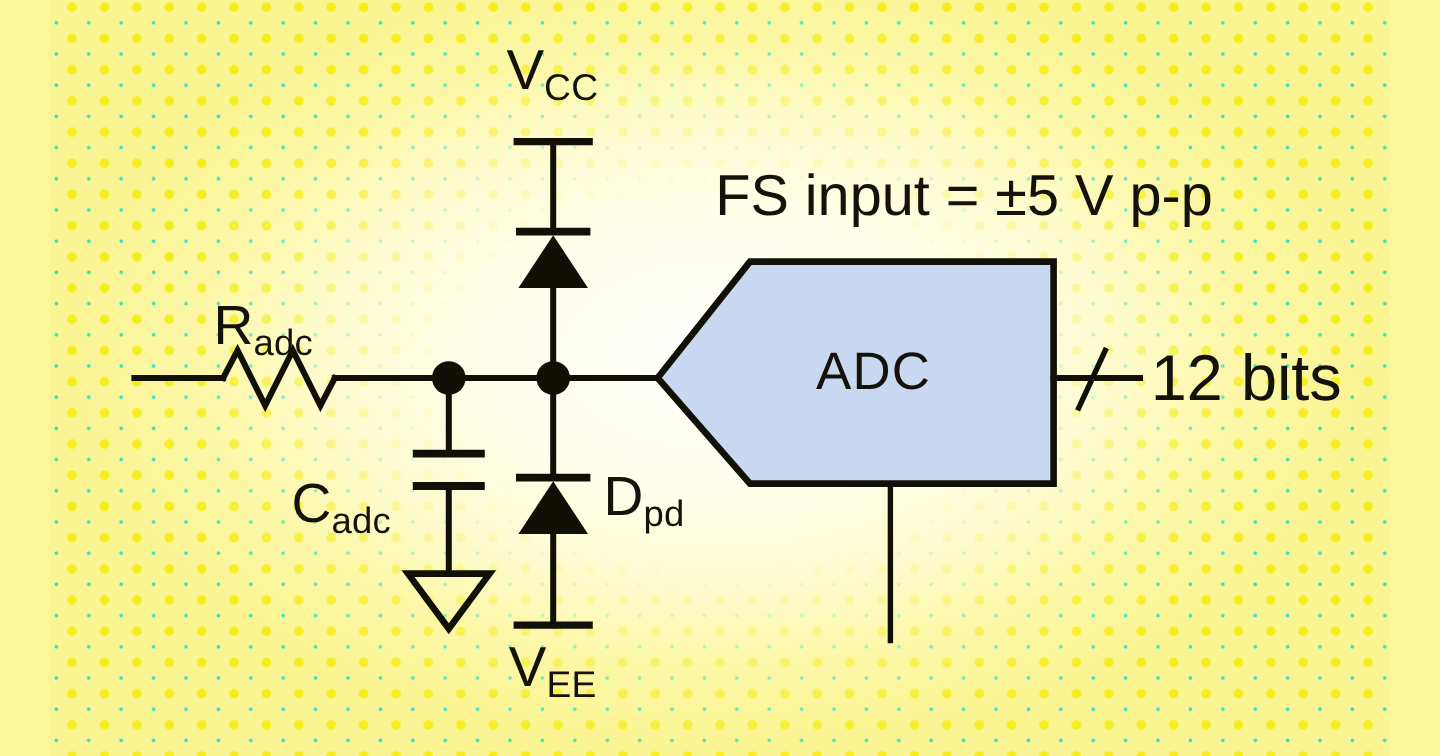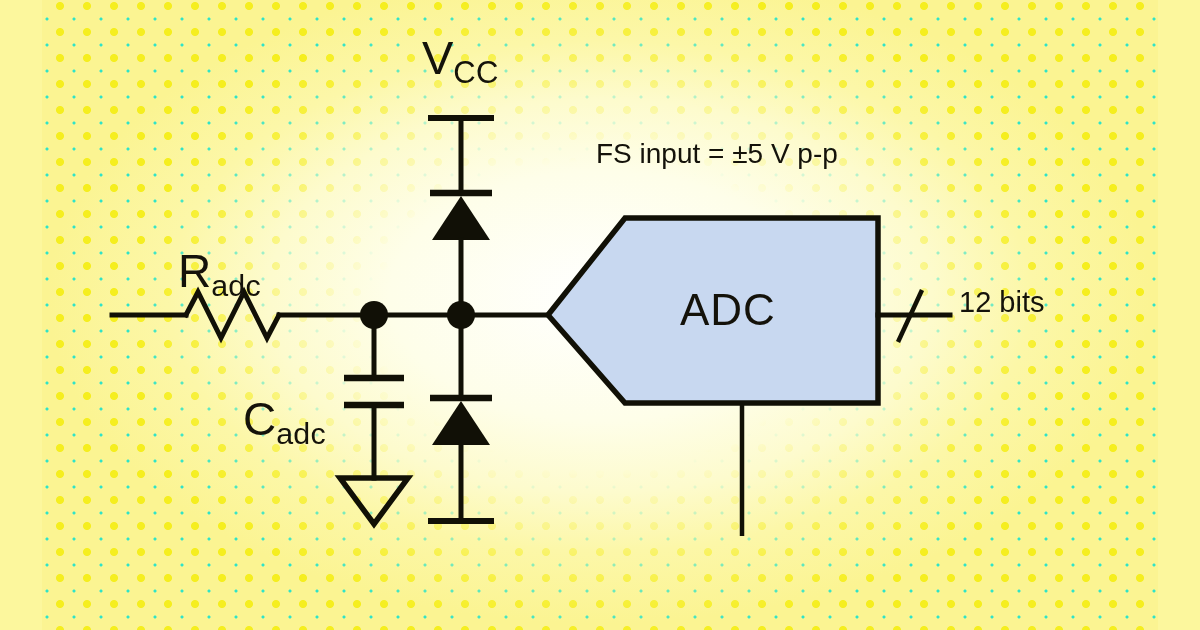--- a/index.html
+++ b/index.html
@@ -113,23 +113,23 @@
     position: relative;
     top: 0.30em;
     letter-spacing: 0.2px;
   }
   #lbl-vcc   { left: 422px; top: 34px;  font-size: 47px; }
   #lbl-vee   { left: 424px; top: 532px; font-size: 47px; }
   #lbl-dpu   { left: 497px; top: 181px; font-size: 46px; }
   #lbl-dpd   { left: 503px; top: 390px; font-size: 46px; }
   #lbl-radc  { left: 178px; top: 248px; font-size: 46px; }
   #lbl-cadc  { left: 243px; top: 396px; font-size: 46px; }
-  #lbl-fs    { left: 596px; top: 140px; font-size: 28px; }
+  #lbl-fs    { left: 596px; top: 140px; font-size: 48px; }
   #lbl-adc   { left: 680px; top: 288px; font-size: 44px; letter-spacing: 1px; }
-  #lbl-bits  { left: 959px; top: 288px; font-size: 29px; }
+  #lbl-bits  { left: 959px; top: 288px; font-size: 54px; }
   #lbl-clock { left: 686px; top: 546px; font-size: 42px; }
 </style>
 </head>
 <body>
 
 <div id="stage">
 
   <div class="bg-base"></div>
   <div class="bg-halftone"></div>
   <div class="bg-edge-left"></div>
@@ -176,22 +176,24 @@
     <path class="adc-body" d="M 548 315 L 625 218 L 878 218 L 878 403 L 625 403 Z"></path>
 
     <path class="wire" d="M 878 315 L 950 315"></path>
     <path class="wire-thin" d="M 922 290 L 898 342"></path>
 
     <path class="wire-thin" d="M 742 403 L 742 536"></path>
   </svg>
 
   <div class="lbl" id="lbl-vcc"><span>V</span><sub>CC</sub></div>
 
-
-
+  <div class="lbl" id="lbl-vee"><span>V</span><sub>EE</sub></div>
+
+
+  <div class="lbl" id="lbl-dpd"><span>D</span><sub>pd</sub></div>
 
   <div class="lbl" id="lbl-cadc"><span>C</span><sub>adc</sub></div>
 
   <div class="lbl" id="lbl-radc"><span>R</span><sub>adc</sub></div>
 
   <div class="lbl" id="lbl-fs">FS input = ±5 V p-p</div>
 
   <div class="lbl" id="lbl-adc">ADC</div>
 
   <div class="lbl" id="lbl-bits">12 bits</div>

